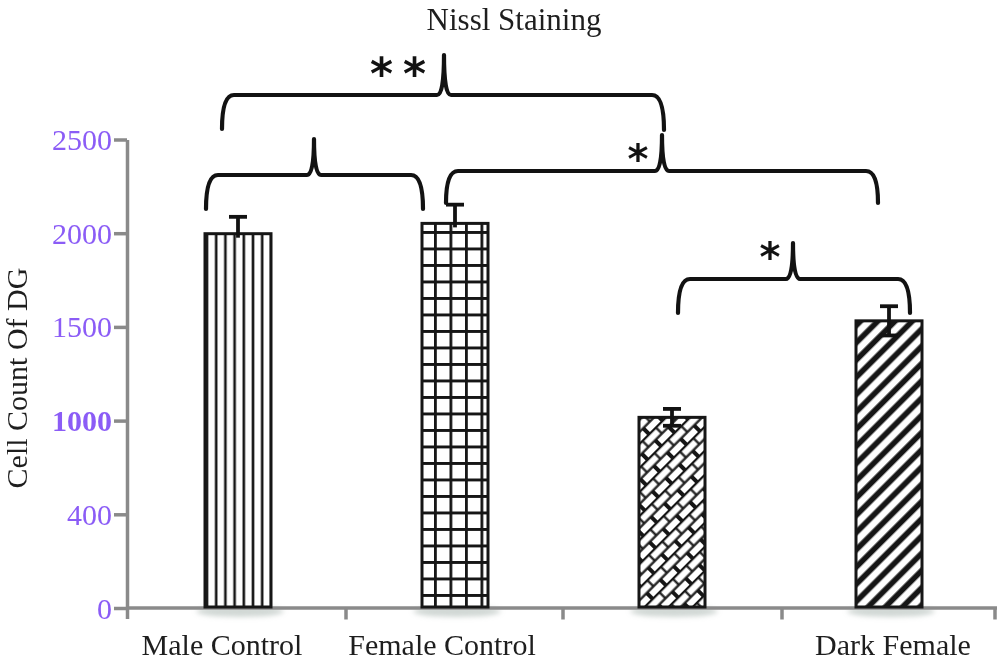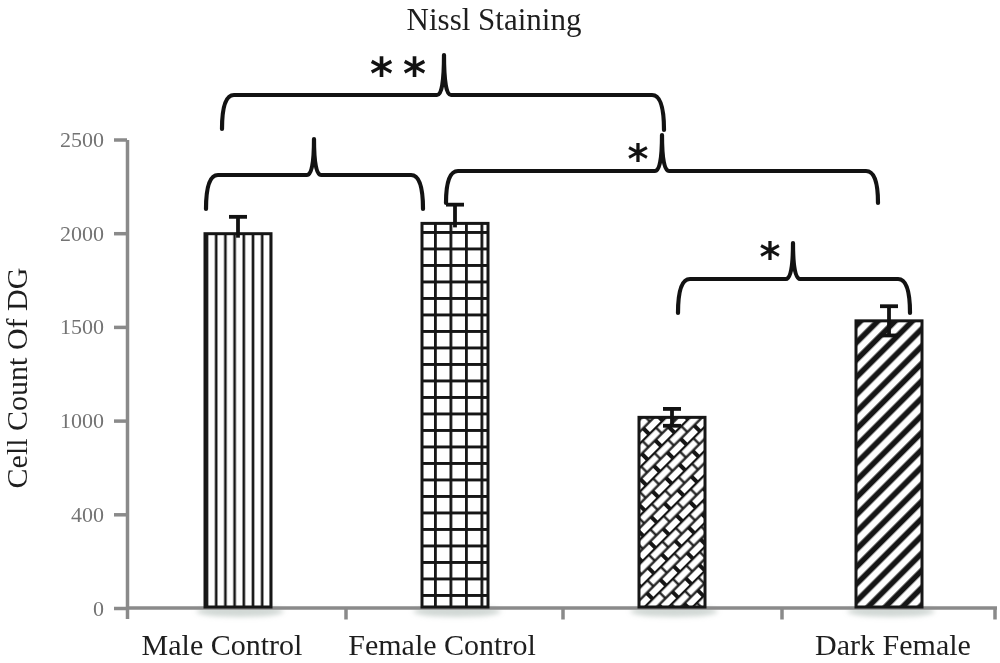--- a/index.html
+++ b/index.html
@@ -7,40 +7,40 @@
     position:relative;
     width:1000px;height:663px;
     background:#ffffff;
     font-family:"Liberation Serif", serif;
     overflow:hidden;
     color:#1e1e1e;
   }
   .stage svg{position:absolute;left:0;top:0;}
   .chart-title{
     position:absolute;
-    top:2px;left:494px;
+    top:2px;left:514px;
     transform:translateX(-50%);
     font-size:31px;
     white-space:nowrap;
     color:#1e1e1e;
   }
   .y-axis-label{
     position:absolute;
     left:17px;top:378px;
     transform:translate(-50%,-50%) rotate(-90deg);
     font-size:30px;
     white-space:nowrap;
     color:#1e1e1e;
   }
   .ytick-label{
     position:absolute;
-    left:14px;width:90px;
+    left:22px;width:90px;
     text-align:right;
-    font-size:22px;line-height:34px;
-    color:#737373;
+    font-size:30px;line-height:34px;
+    color:#8b5cf6;
   }
   .cat-label{
     position:absolute;
     top:629px;
     transform:translateX(-50%);
     font-size:30px;line-height:32px;
     white-space:nowrap;
     color:#1e1e1e;
   }
 </style>
@@ -123,20 +123,20 @@
         <path d="M446,203 Q446,171 458,171 L655,171 Q662,171 662,135 Q662,171 669,171 L866,171 Q878,171 878,203" fill="none" stroke="#121212" stroke-width="4.2" stroke-linecap="round" stroke-linejoin="round"></path>
         <text x="638" y="172.8" text-anchor="middle" font-family="&quot;DejaVu Sans&quot;, sans-serif" font-weight="bold" font-size="40" letter-spacing="0" fill="#121212">*</text>
         <path d="M678,313 Q678,279 690,279 L786,279 Q793,279 793,243 Q793,279 800,279 L898,279 Q910,279 910,313" fill="none" stroke="#121212" stroke-width="4.2" stroke-linecap="round" stroke-linejoin="round"></path>
         <text x="770" y="270.8" text-anchor="middle" font-family="&quot;DejaVu Sans&quot;, sans-serif" font-weight="bold" font-size="40" letter-spacing="0" fill="#121212">*</text>
       </g>
     </svg>
   <div class="chart-title">Nissl Staining</div>
   <div class="y-axis-label">Cell Count Of DG</div>
 <div class="ytick-label" style="top: 591.5px;">0</div>
     <div class="ytick-label" style="top: 497.8px;">400</div>
-    <div class="ytick-label" style="top: 404.1px;">1000</div>
+    <div class="ytick-label" style="top: 404.1px; font-weight: bold;">1000</div>
     <div class="ytick-label" style="top: 310.4px;">1500</div>
     <div class="ytick-label" style="top: 216.7px;">2000</div>
     <div class="ytick-label" style="top: 123px;">2500</div>
     <div class="cat-label" style="left: 222px;">Male Control</div>
     <div class="cat-label" style="left: 442px;">Female Control</div>
     <div class="cat-label" style="left: 893px;">Dark Female</div>
   </div>
 
 </body></html>

